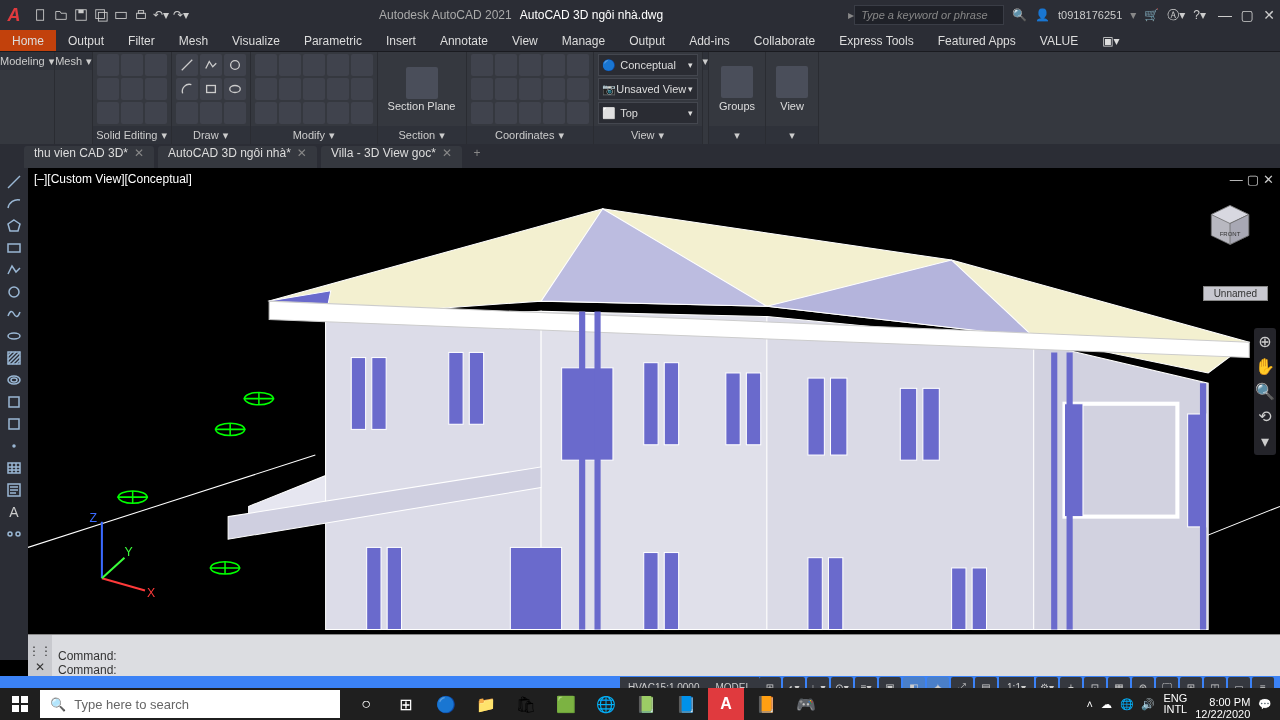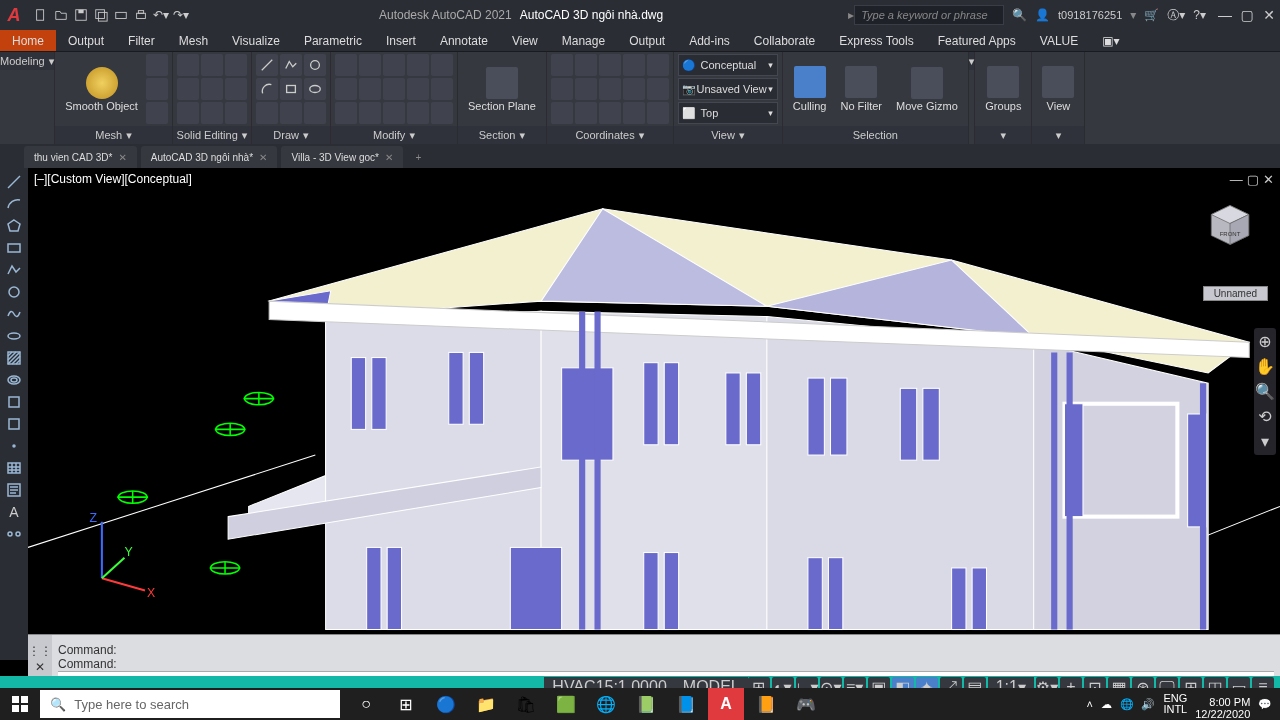--- a/index.html
+++ b/index.html
@@ -34,50 +34,50 @@
 .big-btn.culling .ico { background:#4a7fc9; }
 .small-grid { display:grid; grid-template-columns:repeat(3,22px); grid-auto-rows:22px; gap:2px; }
 .small-btn { width:22px; height:22px; background:#40434d; border-radius:2px; display:flex; align-items:center; justify-content:center; }
 .small-btn svg { width:14px; height:14px; stroke:#ccc; fill:none; stroke-width:1.5; }
 .dd { width:100px; height:22px; background:#2a2c33; border:1px solid #44474f; display:flex; align-items:center; padding:0 4px; font-size:11px; }
 .dd::after { content:"▾"; margin-left:auto; font-size:9px; }
 .col-stack { display:flex; flex-direction:column; gap:2px; }
 
 
 .filetabs { height:24px; background:#2b2d35; display:flex; align-items:end; padding-left:24px; }
-.filetab { height:22px; background:#35383f; color:#ddd; font-size:10px; padding:0 10px; display:flex; align-items:center; gap:6px; border-top-left-radius:3px; border-top-right-radius:3px; margin-right:4px; }
+.filetab { height:22px; background:#35383f; color:#ddd; font-size:12px; padding:0 10px; display:flex; align-items:flex-start; gap:6px; border-top-left-radius:3px; border-top-right-radius:3px; margin-right:4px; }
 .filetab .close { color:#888; }
 .filetab.add { width:22px; justify-content:center; background:transparent; color:#888; }
 
 
 .workspace { position:absolute; top:168px; left:0; right:0; bottom:60px; background:#000; display:flex; }
 .leftbar { width:28px; background:#2b2d35; display:flex; flex-direction:column; gap:2px; padding:4px 0; align-items:center; }
 .leftbar div { width:20px; height:20px; display:flex; align-items:center; justify-content:center; }
 .leftbar svg { width:16px; height:16px; stroke:#9ab7d4; fill:none; stroke-width:1.5; }
 .canvas { flex:1; position:relative; background:#000; overflow:hidden; }
 .vp-label { position:absolute; top:4px; left:6px; color:#fff; font-size:12px; }
 .vp-controls { position:absolute; top:4px; right:6px; display:flex; gap:4px; }
 .vp-controls span { color:#ccc; font-size:13px; }
 
 
 .house-svg { position:absolute; top:0; left:0; width:100%; height:100%; }
 .cmd-area { position:absolute; bottom:38px; left:28px; right:0; height:48px; background:#dcdde1; border-top:1px solid #888; display:flex; font-size:12px; color:#333; }
 .cmd-handle { width:24px; background:#c8c9ce; display:flex; flex-direction:column; align-items:center; justify-content:center; gap:2px; }
-.cmd-text { flex:1; padding:8px 6px; font-family:Consolas,monospace; }
+.cmd-text { flex:1; padding:14px 6px; font-family:Consolas,monospace; }
 .cmd-input { height:22px; background:#fff; border-top:1px solid #aaa; display:flex; align-items:center; padding:0 6px; color:#888; font-style:italic; }
 .cmd-input::before { content:"▸ "; color:#666; margin-right:4px; }
 
 
 .layout-tabs { position:absolute; bottom:22px; left:28px; height:18px; background:#2f323a; display:flex; font-size:11px; }
 .layout-tab { padding:0 14px; color:#ccc; display:flex; align-items:center; border-right:1px solid #1e1f24; }
 .layout-tab.active { background:#4a4e5a; color:#fff; }
 .layout-tab.add { color:#888; }
 
 
-.statusbar { position:absolute; bottom:22px; left:0; right:0; height:22px; background:#14b8a6; display:flex; align-items:center; color:#ccc; font-size:16px; }
+.statusbar { position:absolute; bottom:22px; left:0; right:0; height:22px; background:#3b82f6; display:flex; align-items:center; color:#ccc; font-size:10px; }
 .status-right { margin-left:auto; display:flex; gap:2px; padding-right:6px; align-items:center; }
 .status-btn { width:22px; height:20px; display:flex; align-items:center; justify-content:center; background:#35383f; border-radius:2px; }
 .status-btn.on { background:#4a7fc9; }
 .status-txt { padding:0 8px; background:#35383f; height:20px; display:flex; align-items:center; }
 
 
 .taskbar { position:absolute; bottom:0; left:0; right:0; height:32px; background:#1f1f1f; display:flex; align-items:center; }
 .taskbar .start { width:40px; height:32px; display:flex; align-items:center; justify-content:center; }
 .task-search { width:300px; height:28px; background:#fff; display:flex; align-items:center; padding:0 10px; color:#666; font-size:13px; gap:8px; }
 .task-icons { display:flex; gap:4px; margin-left:8px; }
@@ -170,31 +170,20 @@
   <div class="ribbon-tab">Featured Apps</div>
   <div class="ribbon-tab">VALUE</div>
   <div class="ribbon-tab">▣▾</div>
 </div>
 
 <div class="ribbon">
   <div class="panel">
     <div class="panel-title"><span>Modeling</span> ▾</div>
   </div>
   <div class="panel">
-    <div class="panel-body">
-      <div class="big-btn">
-          <div class="ico" style="background:radial-gradient(circle,#f0d060,#c09020);border-radius:50%"></div>
-          <span style="text-align:center;line-height:11px">Smooth Object</span>
-        </div>
-      <div class="col-stack">
-          <div class="small-btn"></div>
-          <div class="small-btn"></div>
-          <div class="small-btn"></div>
-        </div>
-    </div>
     <div class="panel-title"><span>Mesh</span> ▾</div>
   </div>
   <div class="panel">
     <div class="panel-body">
       <div class="small-grid">
         <div class="small-btn"></div>
           <div class="small-btn"></div>
           <div class="small-btn"></div>
         <div class="small-btn"></div>
           <div class="small-btn"></div>
@@ -310,37 +299,20 @@
             <span>📷</span>
             <span style="margin-left:0">Unsaved View</span>
           </div>
         <div class="dd">
             <span>⬜</span>
             <span style="margin-left:4px">Top</span>
           </div>
       </div>
     </div>
     <div class="panel-title"><span>View</span> ▾</div>
-  </div>
-  <div class="panel">
-    <div class="panel-body">
-      <div class="big-btn culling">
-          <div class="ico"></div>
-          <span>Culling</span>
-        </div>
-      <div class="big-btn">
-          <div class="ico"></div>
-          <span>No Filter</span>
-        </div>
-      <div class="big-btn">
-          <div class="ico"></div>
-          <span style="text-align:center;line-height:11px">Move Gizmo</span>
-        </div>
-    </div>
-    <div class="panel-title">Selection</div>
   </div>
   <div class="panel">
     <div class="panel-title">▾</div>
   </div>
   <div class="panel">
     <div class="panel-body">
         <div class="big-btn">
           <div class="ico"></div>
           <span>Groups</span>
         </div>

